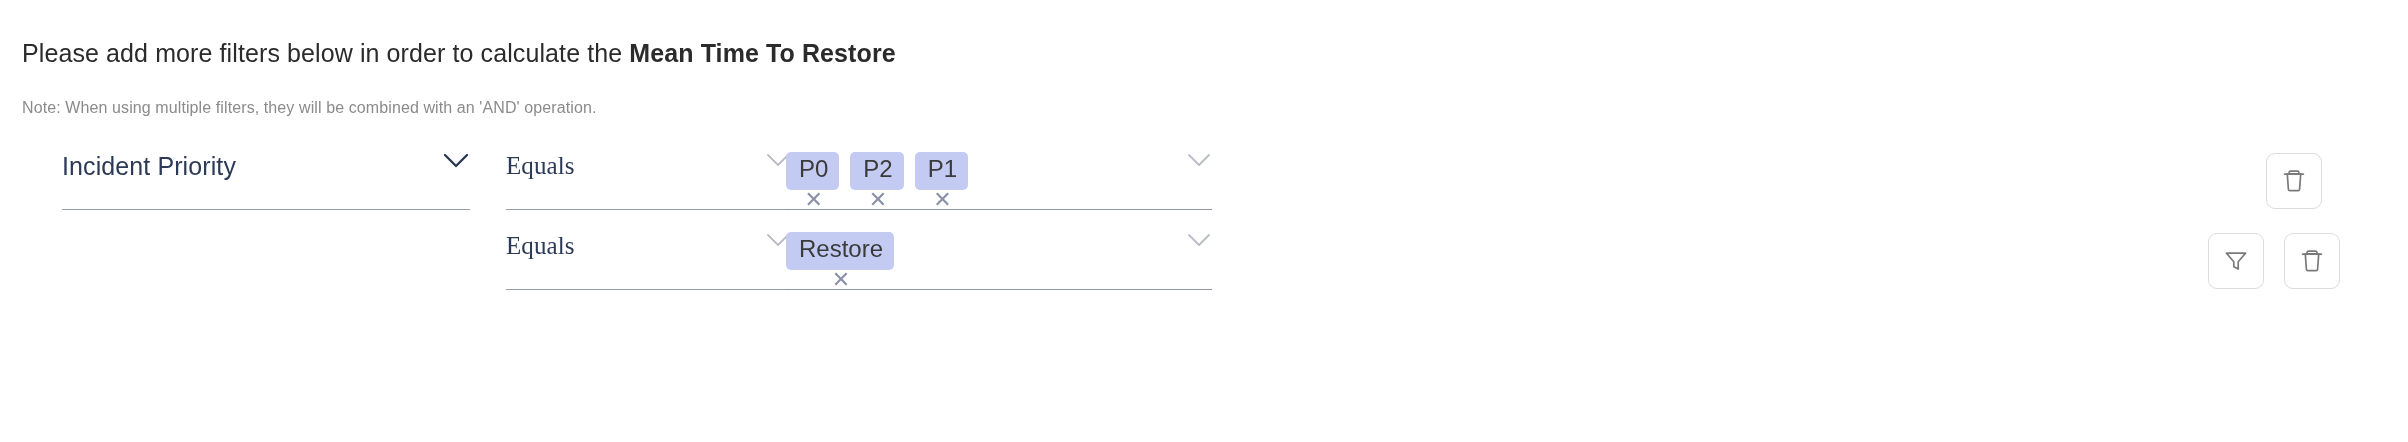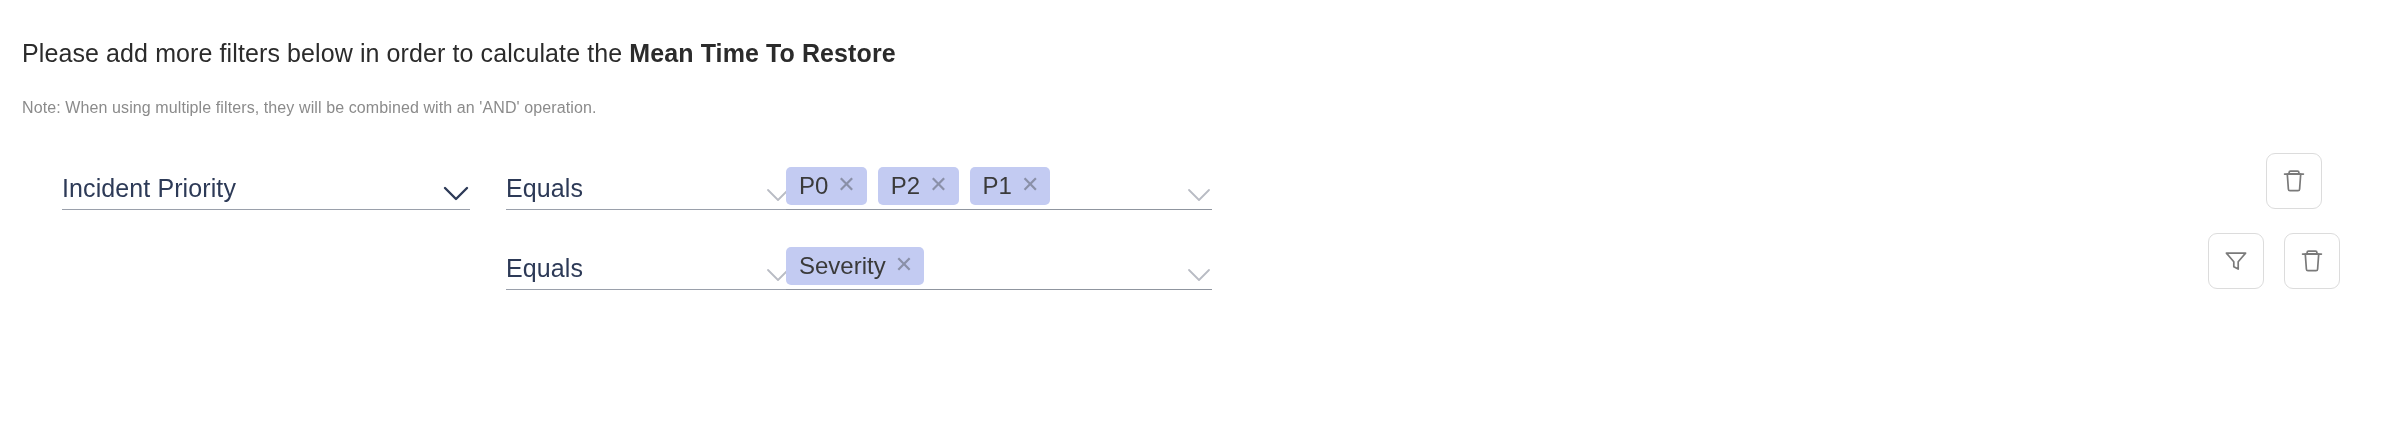--- a/index.html
+++ b/index.html
@@ -61,25 +61,25 @@
     position: relative;
     height: 80px;
   }
 
   .field {
     position: absolute;
     box-sizing: border-box;
     height: 58px;
     border-bottom: 1.6px solid #9aa0ab;
     display: flex;
-    align-items: flex-end;
+    align-items: flex-start;
     justify-content: space-between;
   }
   .field.field-name  { left: 62px;  width: 408px; }
-  .field.field-op    { left: 506px; width: 285px; }
+  .field.field-op    { left: 506px; width: 285px; font-family: Liberation Serif, serif; }
   .field.field-value { left: 786px; width: 426px; border-bottom-color: #8f959f; }
 
   .field-text {
     font-size: 25px;
     color: #2d3a57;
     white-space: nowrap;
     padding-bottom: 6px;
     letter-spacing: 0.1px;
   }
 
@@ -99,20 +99,21 @@
   }
   .chip {
     display: inline-flex;
     align-items: center;
     gap: 9px;
     background: #c3cbf2;
     border-radius: 5px;
     padding: 5px 11px 6px 13px;
     height: 38px;
     box-sizing: border-box;
+    flex-direction: column;
   }
   .chip-label {
     font-size: 24px;
     color: #3a3a3a;
     line-height: 1;
     white-space: nowrap;
   }
   .chip-x {
     font-size: 22px;
     color: #8a90a8;
@@ -223,21 +224,21 @@
         <span class="chev">
           <svg width="26" height="16" viewBox="0 0 26 16">
               <path d="M3 3 L13 13 L23 3" fill="none" stroke="#b9bcc4" stroke-width="1.8" stroke-linecap="round" stroke-linejoin="round"></path>
             </svg>
         </span>
       </div>
 
       <div class="field field-value">
         <span class="chips">
           <span class="chip">
-            <span class="chip-label">Severity</span>
+            <span class="chip-label">Restore</span>
             <span class="chip-x">✕</span>
           </span>
         </span>
         <span class="chev">
           <svg width="26" height="16" viewBox="0 0 26 16">
               <path d="M3 3 L13 13 L23 3" fill="none" stroke="#b9bcc4" stroke-width="1.8" stroke-linecap="round" stroke-linejoin="round"></path>
             </svg>
         </span>
       </div>
 

